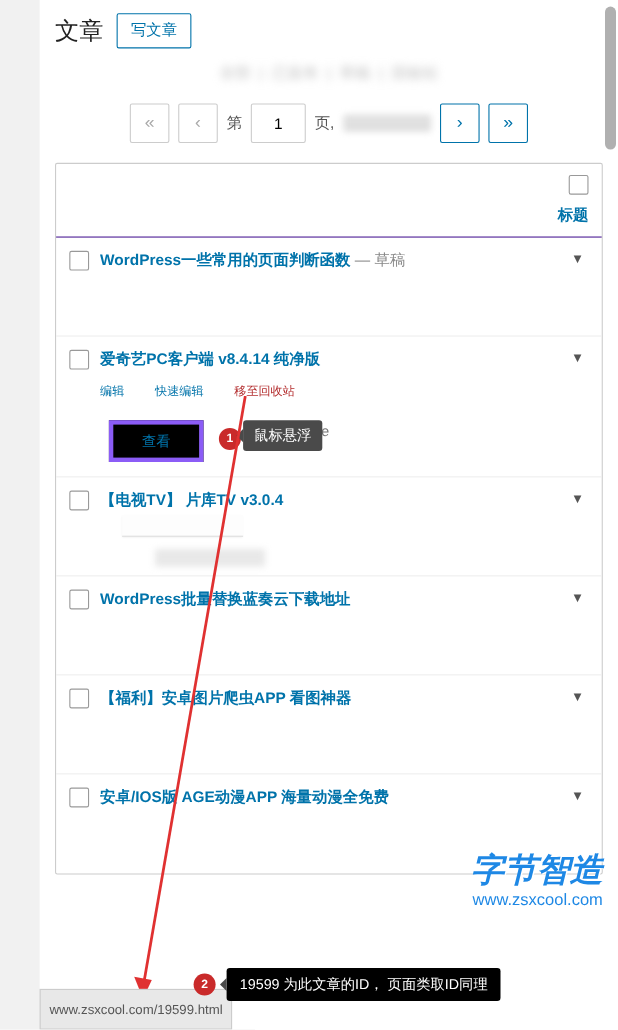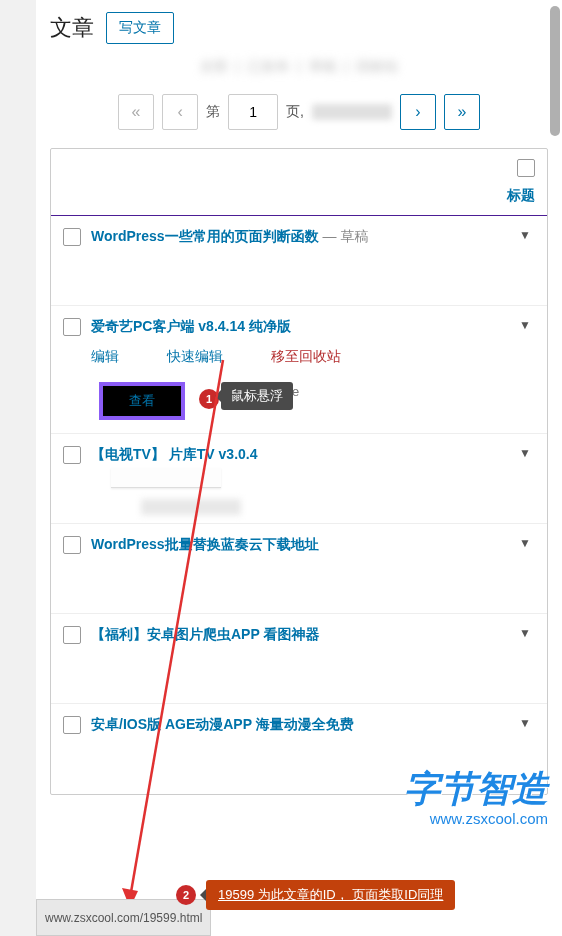--- a/index.html
+++ b/index.html
@@ -18,38 +18,38 @@
 .table { border: 1px solid #ccc; border-radius: 2px; margin-top: 6px; }
 .thead { display: flex; align-items: flex-end; gap: 10px; padding: 10px 12px; border-bottom: 1px solid #4c1d95; flex-direction: column; }
 .chk { width: 18px; height: 18px; border: 1px solid #999; border-radius: 2px; background: #fff; cursor: pointer; flex-shrink: 0; }
 .th-title { color: #0073aa; font-size: 14px; cursor: pointer; font-weight: 600; }
 .row { border-bottom: 1px solid #eee; padding: 12px 12px 8px 12px; position: relative; min-height: 90px; }
 .row.tall { min-height: 100px; }
 .row-top { display: flex; align-items: flex-start; gap: 10px; }
 .row-title { color: #0073aa; font-weight: 600; font-size: 14px; flex: 1; }
 .row-title .suffix { color: #888; font-weight: 400; }
 .caret { color: #555; font-size: 12px; cursor: pointer; padding: 0 4px; }
-.actions { display: flex; gap: 48px; flex-wrap: wrap; margin-left: 28px; margin-top: 12px; font-size: 14px; }
+.actions { display: flex; gap: 28px; flex-wrap: wrap; margin-left: 28px; margin-top: 12px; font-size: 11px; }
 .action-link { color: #0073aa; cursor: pointer; }
 .action-danger { color: #b32d2e; cursor: pointer; }
 .view-box { position: absolute; left: 48px; top: 76px; border: 4px solid #8b5cf6; background: #000000; padding: 6px 26px; color: #0073aa; font-size: 13px; z-index: 3; }
 .annot-badge { width: 20px; height: 20px; border-radius: 50%; background: #c92a2a; color: #fff; font-size: 11px; display: flex; align-items: center; justify-content: center; font-weight: 700; z-index: 4; }
 .annot1 { position: absolute; left: 148px; top: 83px; }
 .tooltip { position: absolute; left: 170px; top: 76px; background: #4a4a4a; color: #fff; padding: 5px 10px; font-size: 13px; border-radius: 3px; z-index: 4; }
 .tooltip::before { content: ""; position: absolute; left: -6px; top: 50%; transform: translateY(-50%); border: 6px solid transparent; border-right-color: #4a4a4a; border-left: none; }
 .cc-label { position: absolute; left: 176px; top: 78px; color: #777; font-size: 13px; z-index: 2; }
 .arrow-svg { position: absolute; left: 82px; top: 360px; width: 120px; height: 560px; pointer-events: none; z-index: 5; }
 .watermark { position: absolute; right: 14px; bottom: 108px; text-align: right; line-height: 1.2; }
-.wm-main { font-size: 36px; font-weight: 700; color: #1e88e5; font-style: italic; text-shadow: 1px 1px 0 #fff; }
+.wm-main { font-size: 30px; font-weight: 700; color: #1e88e5; font-style: italic; text-shadow: 1px 1px 0 #fff; }
 .wm-url { font-size: 15px; color: #1e88e5; }
 .bottom-bar { position: absolute; left: 0; bottom: 0; height: 37px; background: #e8e8e8; border: 1px solid #ccc; padding: 2px 8px; font-size: 12px; color: #555; display: flex; align-items: center; z-index: 6; }
 .scroll-track { position: absolute; right: 0; top: 6px; width: 14px; height: 130px; background: transparent; }
 .scroll-thumb { width: 10px; height: 100%; background: #b0b0b0; border-radius: 5px; margin-left: 2px; }
 .bottom-annot { position: absolute; left: 140px; bottom: 26px; display: flex; align-items: center; gap: 10px; z-index: 7; }
-.bottom-tip { background: #c2410c; color: #fff; padding: 6px 12px; font-size: 13px; border-radius: 3px; position: relative; text-decoration: underline; }
+.bottom-tip { background: #000000; color: #fff; padding: 6px 12px; font-size: 13px; border-radius: 3px; position: relative; }
 .bottom-tip::before { content: ""; position: absolute; left: -6px; top: 50%; transform: translateY(-50%); border: 6px solid transparent; border-right-color: #4a4a4a; border-left: none; }
 .row-blur { position: absolute; left: 90px; bottom: 8px; width: 100px; height: 16px; background: #e8e8e8; filter: blur(3px); }
 .row-under { position: absolute; left: 60px; top: 34px; width: 110px; height: 20px; border-bottom: 1px solid #ddd; background: #fdfdfd; box-shadow: 0 1px 2px rgba(0,0,0,0.08); }
 </style>
 </head>
 <body>
 
 <div class="page">
   <div class="header">
     <div class="page-title">文章</div>

